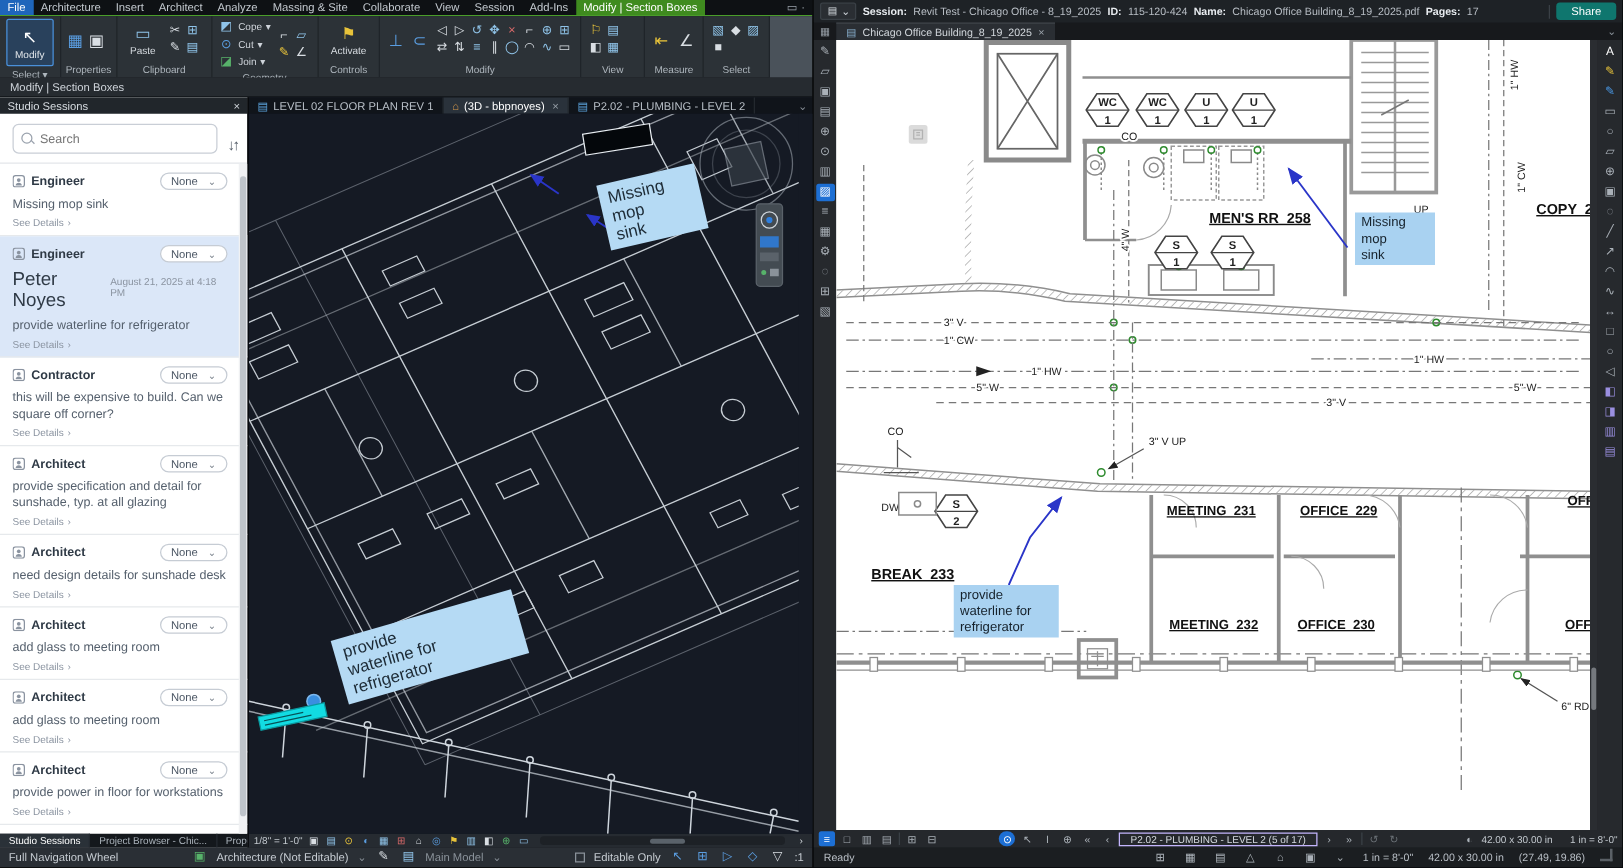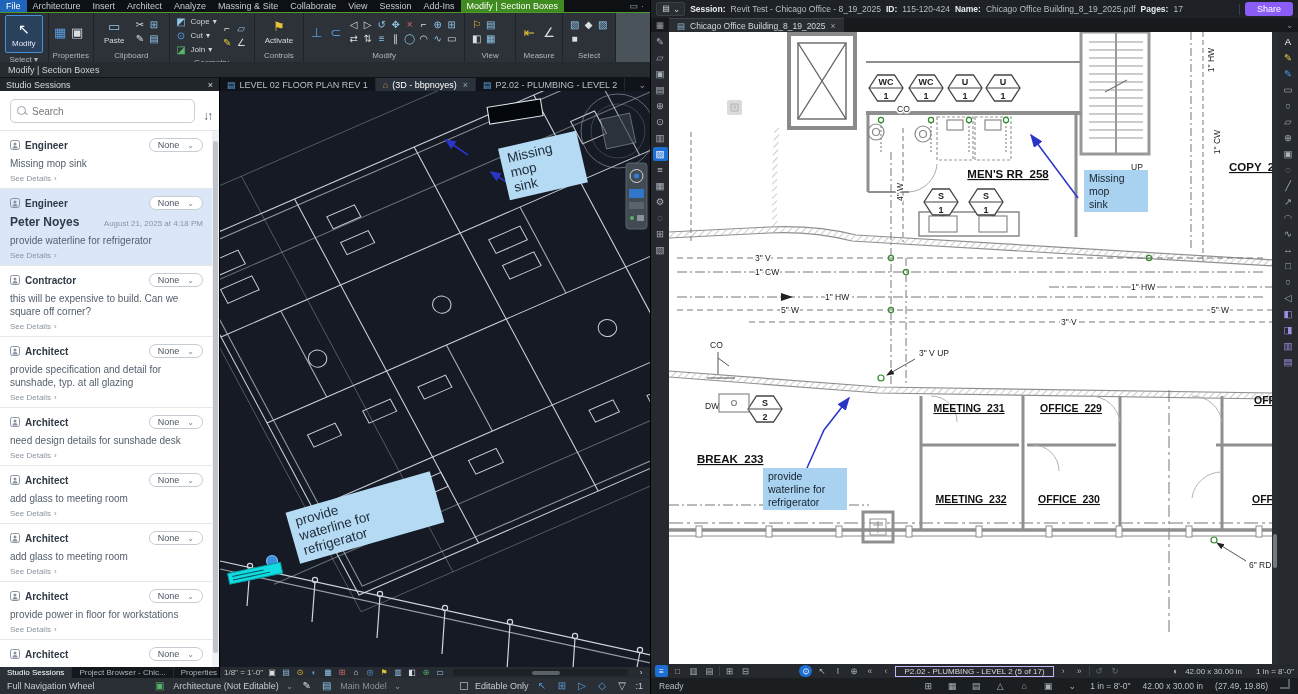--- a/index.html
+++ b/index.html
@@ -28,38 +28,38 @@
   .bigbtn2{display:flex;flex-direction:column;align-items:center;justify-content:center;font-size:8px;color:#d6dbe0;padding:1px 5px;gap:2px;}
   .bigbtn2 .ic{width:15px;height:15px;font-size:13px;}
   .geo-rows{display:flex;flex-direction:column;justify-content:center;gap:1px;font-size:8px;color:#cfd4da;}
   .geo-rows>div{display:flex;align-items:center;gap:3px;white-space:nowrap;}
   .ribbon-empty{flex:1;background:#4a525a;}
   .modebar{height:16px;background:#262b30;color:#cfd4da;font-size:9px;display:flex;align-items:center;padding-left:8px;border-bottom:1px solid #111417;}
 
   .rmain{flex:1;display:flex;min-height:0;}
 
   
-  .sessions{width:219px;display:flex;flex-direction:column;background:#fff;flex:none;}
+  .sessions{width:198px;display:flex;flex-direction:column;background:#fff;flex:none;}
   .sess-head{height:13px;background:#21262b;color:#d6dbe0;font-size:9px;display:flex;align-items:center;justify-content:space-between;padding:0 6px;flex:none;}
   .sess-search{padding:8px 8px 7px 10px;display:flex;align-items:flex-end;gap:8px;border-bottom:1px solid #e3e6ea;flex:none;}
   .searchbox{flex:1;height:24px;border:1px solid #c9ced6;border-radius:5px;display:flex;align-items:center;padding:0 6px;gap:5px;}
   .searchbox input{border:none;outline:none;flex:1;font-size:10px;color:#444;min-width:0;font-family:"Liberation Sans",sans-serif;background:transparent;}
   .mag{width:10px;height:10px;position:relative;flex:none;}
   .mag::before{content:"";position:absolute;left:0;top:0;width:7px;height:7px;border:1.4px solid #9aa2ad;border-radius:50%;}
   .mag::after{content:"";position:absolute;left:6.5px;top:6.5px;width:4px;height:1.4px;background:#9aa2ad;transform:rotate(45deg);}
   .sorticon{font-size:12px;color:#555e69;letter-spacing:-2px;}
   .sess-list{flex:1;overflow:hidden;position:relative;}
   .card{padding:7px 16px 5px 10px;border-bottom:1px solid #e6e9ec;}
   .card.selected{background:#dbe7f8;}
   .card-top{display:flex;justify-content:space-between;align-items:center;}
   .role{font-size:10px;font-weight:bold;color:#2f3a46;display:flex;align-items:center;gap:5px;}
   .none-pill{border:1px solid #c6ccd4;border-radius:10px;font-size:9px;color:#4a5563;padding:1px 8px;display:flex;align-items:center;gap:8px;background:#fff;}
   .none-pill .caret{font-size:8px;color:#7a828c;}
   .author-row{display:flex;justify-content:space-between;align-items:baseline;margin-top:5px;}
-  .author{font-size:12px;font-weight:bold;color:#2f3a46;}
+  .author{font-size:15px;font-weight:normal;color:#2f3a46;}
   .cdate{font-size:8px;color:#8a93a0;}
   .card-text{font-size:10px;color:#55606d;margin-top:5px;line-height:1.3;}
   .see-details{font-size:8px;color:#8a93a0;margin-top:4px;display:flex;align-items:center;gap:3px;}
   .sess-scroll{position:absolute;right:0;top:0;bottom:0;width:7px;background:#f0f1f3;}
   .sess-scroll .thumb{position:absolute;left:1px;right:1px;top:10px;bottom:14px;background:#bfc4ca;border-radius:3px;}
   .sess-tabs{height:11px;background:#14181c;display:flex;align-items:stretch;font-size:8px;color:#aab2ba;flex:none;}
   .sess-tab{display:flex;align-items:center;padding:0 7px;border-right:1px solid #242a30;white-space:nowrap;}
   .sess-tab.active{background:#2a3138;color:#fff;}
 
   
@@ -82,21 +82,21 @@
   .rstatus{height:16px;background:#2a2f35;display:flex;align-items:center;font-size:9px;color:#c6ccd2;gap:7px;padding:0 7px;flex:none;}
   .rstatus .dim{color:#8a929a;}
   .rstatus .chk{width:8px;height:8px;border:1px solid #8a929a;display:inline-block;}
   .rstatus .spacer{flex:1;}
 
   
   .pdfwin{width:648px;height:694px;display:flex;flex-direction:column;background:#1f2327;border-left:1px solid #000;flex:none;}
   .sessbar{height:18px;display:flex;align-items:center;font-size:8.5px;color:#b8bec5;gap:5px;padding:0 5px;flex:none;background:#1e2226;}
   .sessbar b{color:#e8ecf0;font-weight:bold;}
   .docbtn{display:flex;align-items:center;gap:2px;background:#2a2e33;border:1px solid #3a4046;border-radius:2px;padding:1px 4px;color:#cfd5db;}
-  .sharebtn{background:#8b5cf6;color:#fff;font-size:9px;border-radius:3px;padding:2px 12px;}
+  .sharebtn{background:#0f766e;color:#fff;font-size:9px;border-radius:3px;padding:2px 12px;}
   .sessbar .sep{width:1px;height:11px;background:#3a4046;}
   .doctabs{height:14px;background:#17191c;display:flex;align-items:stretch;flex:none;font-size:8.5px;color:#d2d7dc;}
   .paneltoggle{display:flex;align-items:center;padding:0 5px;color:#9aa2aa;}
   .doctab{background:#2a2e33;display:flex;align-items:center;gap:5px;padding:0 8px;border-top:1px solid #3f444a;white-space:nowrap;}
   .doctab .sheet{color:#8fb8d8;}
   .doctab .x{color:#9aa2aa;}
   .doctabs .spacer{flex:1;}
   .doctabs .caret{display:flex;align-items:center;padding:0 5px;color:#8a929a;}
   .pdfmain{flex:1;display:flex;min-height:0;}
   .ltool,.rtool{background:#26292d;display:flex;flex-direction:column;align-items:center;padding-top:3px;gap:2px;flex:none;}

